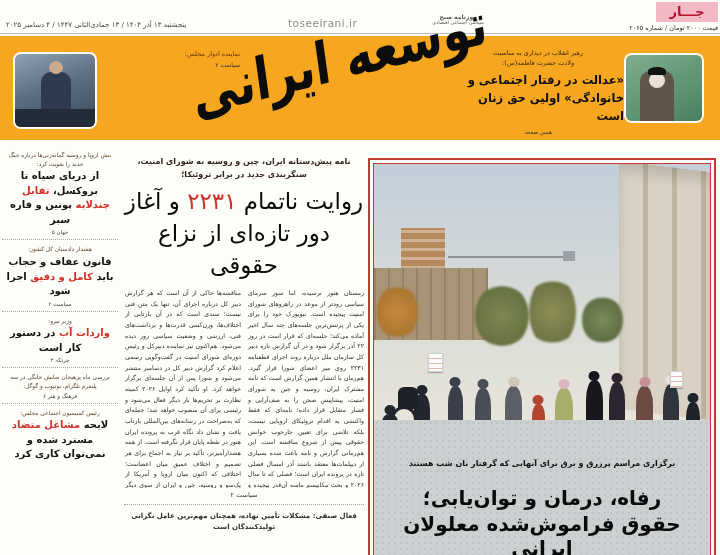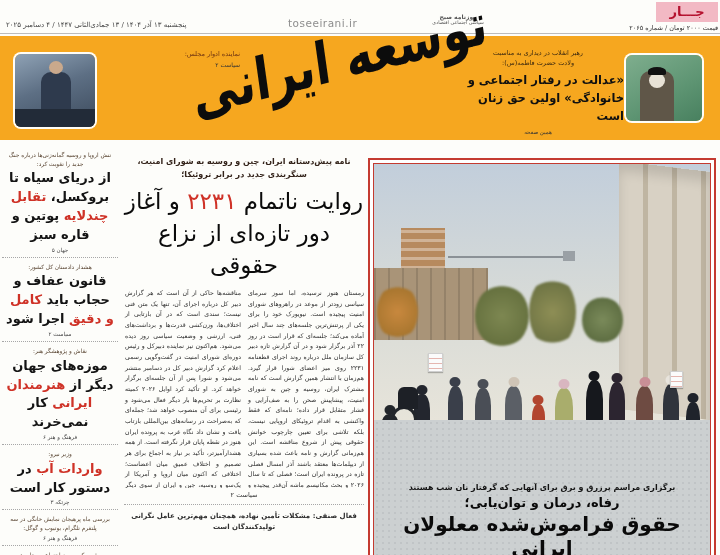--- a/index.html
+++ b/index.html
@@ -56,21 +56,21 @@
   #band-right-text { left:452px; top:49px; width:172px; text-align:right; }
   #band-right-text .kicker { font-size:6.5px; color:#3d2a10; text-align:center; line-height:1.5; }
   #band-right-text .head { font-size:11.5px; font-weight:bold; line-height:1.6; color:#101010; margin-top:2px; }
   #band-right-text .ref { font-size:5.5px; color:#333; margin-top:3px; text-align:center; }
 
   
   #sidebar { left:2px; top:146px; width:116px; }
   .sb-item { padding:5px 2px 4px 2px; border-bottom:1px dotted #a7a7a7; text-align:center; cursor:pointer; }
   .sb-item:last-child { border-bottom:none; }
   .sb-kicker { font-size:5.8px; color:#584431; line-height:1.5; margin-bottom:1px; }
-  .sb-head { font-size:13px; font-weight:bold; line-height:1.45; color:#141414; }
+  .sb-head { font-size:10px; font-weight:bold; line-height:1.45; color:#141414; }
   .sb-ref { font-size:5.6px; color:#444; margin-top:2px; }
 
   
   #mid { left:124px; top:148px; width:240px; }
   #mid-kicker { text-align:center; font-size:8px; font-weight:bold; color:#33231a; line-height:1.6;margin-top:8px; }
   #mid-headline { text-align:center; font-size:23px; font-weight:normal; line-height:1.4; color:#0b0b0b; margin-top:3px; }
   #mid-body { display:flex; gap:7px; margin-top:7px; height:200px; overflow:hidden; }
   .body-col { width:116px; font-size:6.2px; line-height:1.72; text-align:justify; color:#2c2c2c; }
   #mid-ref { text-align:center; font-size:6.5px; color:#333; margin-top:3px; padding-bottom:5px; border-bottom:1px dotted #a7a7a7; }
   #egg { text-align:center; padding-top:6px; cursor:pointer; }
@@ -107,21 +107,21 @@
   #sign-green { position:absolute; background:#fff; border:4px solid #2e7d4f; }
   #wheelchair { position:absolute; left:5%; bottom:33%; width:26px; height:26px;
     border:3px solid #23262b; border-radius:50%; }
   #wheelchair::before { content:""; position:absolute; left:-10px; bottom:-2px; width:9px; height:9px;
     border:2px solid #23262b; border-radius:50%; }
   #wheelchair::after { content:""; position:absolute; left:4px; top:-22px; width:20px; height:22px;
     background:#1d2026; border-radius:6px 6px 0 0; }
 
   #photo-caption { position:absolute; left:0; right:0; bottom:4px; text-align:center; }
   #photo-caption .kicker { font-size:8px; font-weight:bold; color:#141414; }
-  #photo-caption .h1 { font-size:13px; font-weight:bold; color:#0a0a0a; margin-top:3px; }
+  #photo-caption .h1 { font-size:20px; font-weight:bold; color:#0a0a0a; margin-top:18px; }
   #photo-caption .h2 { font-size:20px; font-weight:bold; color:#0a0a0a; margin-top:2px; }
 </style>
 </head>
 <body>
 
 <div id="page">
 
   <div class="abs" id="logo-box">جـــار</div>
   <div class="abs" id="price-line">قیمت ۲۰۰۰ تومان / شماره ۲۰۶۵</div>
   <div class="abs" id="date-line">پنجشنبه ۱۳ آذر ۱۴۰۴ / ۱۳ جمادی‌الثانی ۱۴۴۷ / ۴ دسامبر ۲۰۲۵</div>
@@ -162,25 +162,20 @@
   <div class="abs" id="sidebar">
     <div class="sb-item">
       <div class="sb-kicker"><span>تنش اروپا و روسیه گمانه‌زنی‌ها درباره جنگ جدید را تقویت کرد:</span><span class="red"></span><span></span></div>
       <div class="sb-head"><span>از دریای سیاه تا بروکسل، </span><span class="red">تقابل چندلایه</span><span> پوتین و قاره سبز</span></div>
       <div class="sb-ref">جهان ۵</div>
     </div>
     <div class="sb-item">
       <div class="sb-kicker"><span>هشدار دادستان کل کشور:</span><span class="red"></span><span></span></div>
       <div class="sb-head"><span>قانون عفاف و حجاب باید </span><span class="red">کامل و دقیق</span><span> اجرا شود</span></div>
       <div class="sb-ref">سیاست ۲</div>
-    </div>
-    <div class="sb-item">
-      <div class="sb-kicker"><span>نقاش و پژوهشگر هنر:</span><span class="red"></span><span></span></div>
-      <div class="sb-head"><span>موزه‌های جهان دیگر از </span><span class="red">هنرمندان ایرانی</span><span> کار نمی‌خرند</span></div>
-      <div class="sb-ref">فرهنگ و هنر ۶</div>
     </div>
     <div class="sb-item">
       <div class="sb-kicker"><span>وزیر نیرو:</span><span class="red"></span><span></span></div>
       <div class="sb-head"><span></span><span class="red">واردات آب</span><span> در دستور کار است</span></div>
       <div class="sb-ref">چرتکه ۳</div>
     </div>
     <div class="sb-item">
       <div class="sb-kicker"><span>بررسی ماه پرهیجان نمایش خانگی در سه پلتفرم تلگرام، یوتیوب و گوگل:</span><span class="red"></span><span></span></div>
       <div class="sb-ref">فرهنگ و هنر ۶</div>
     </div>

